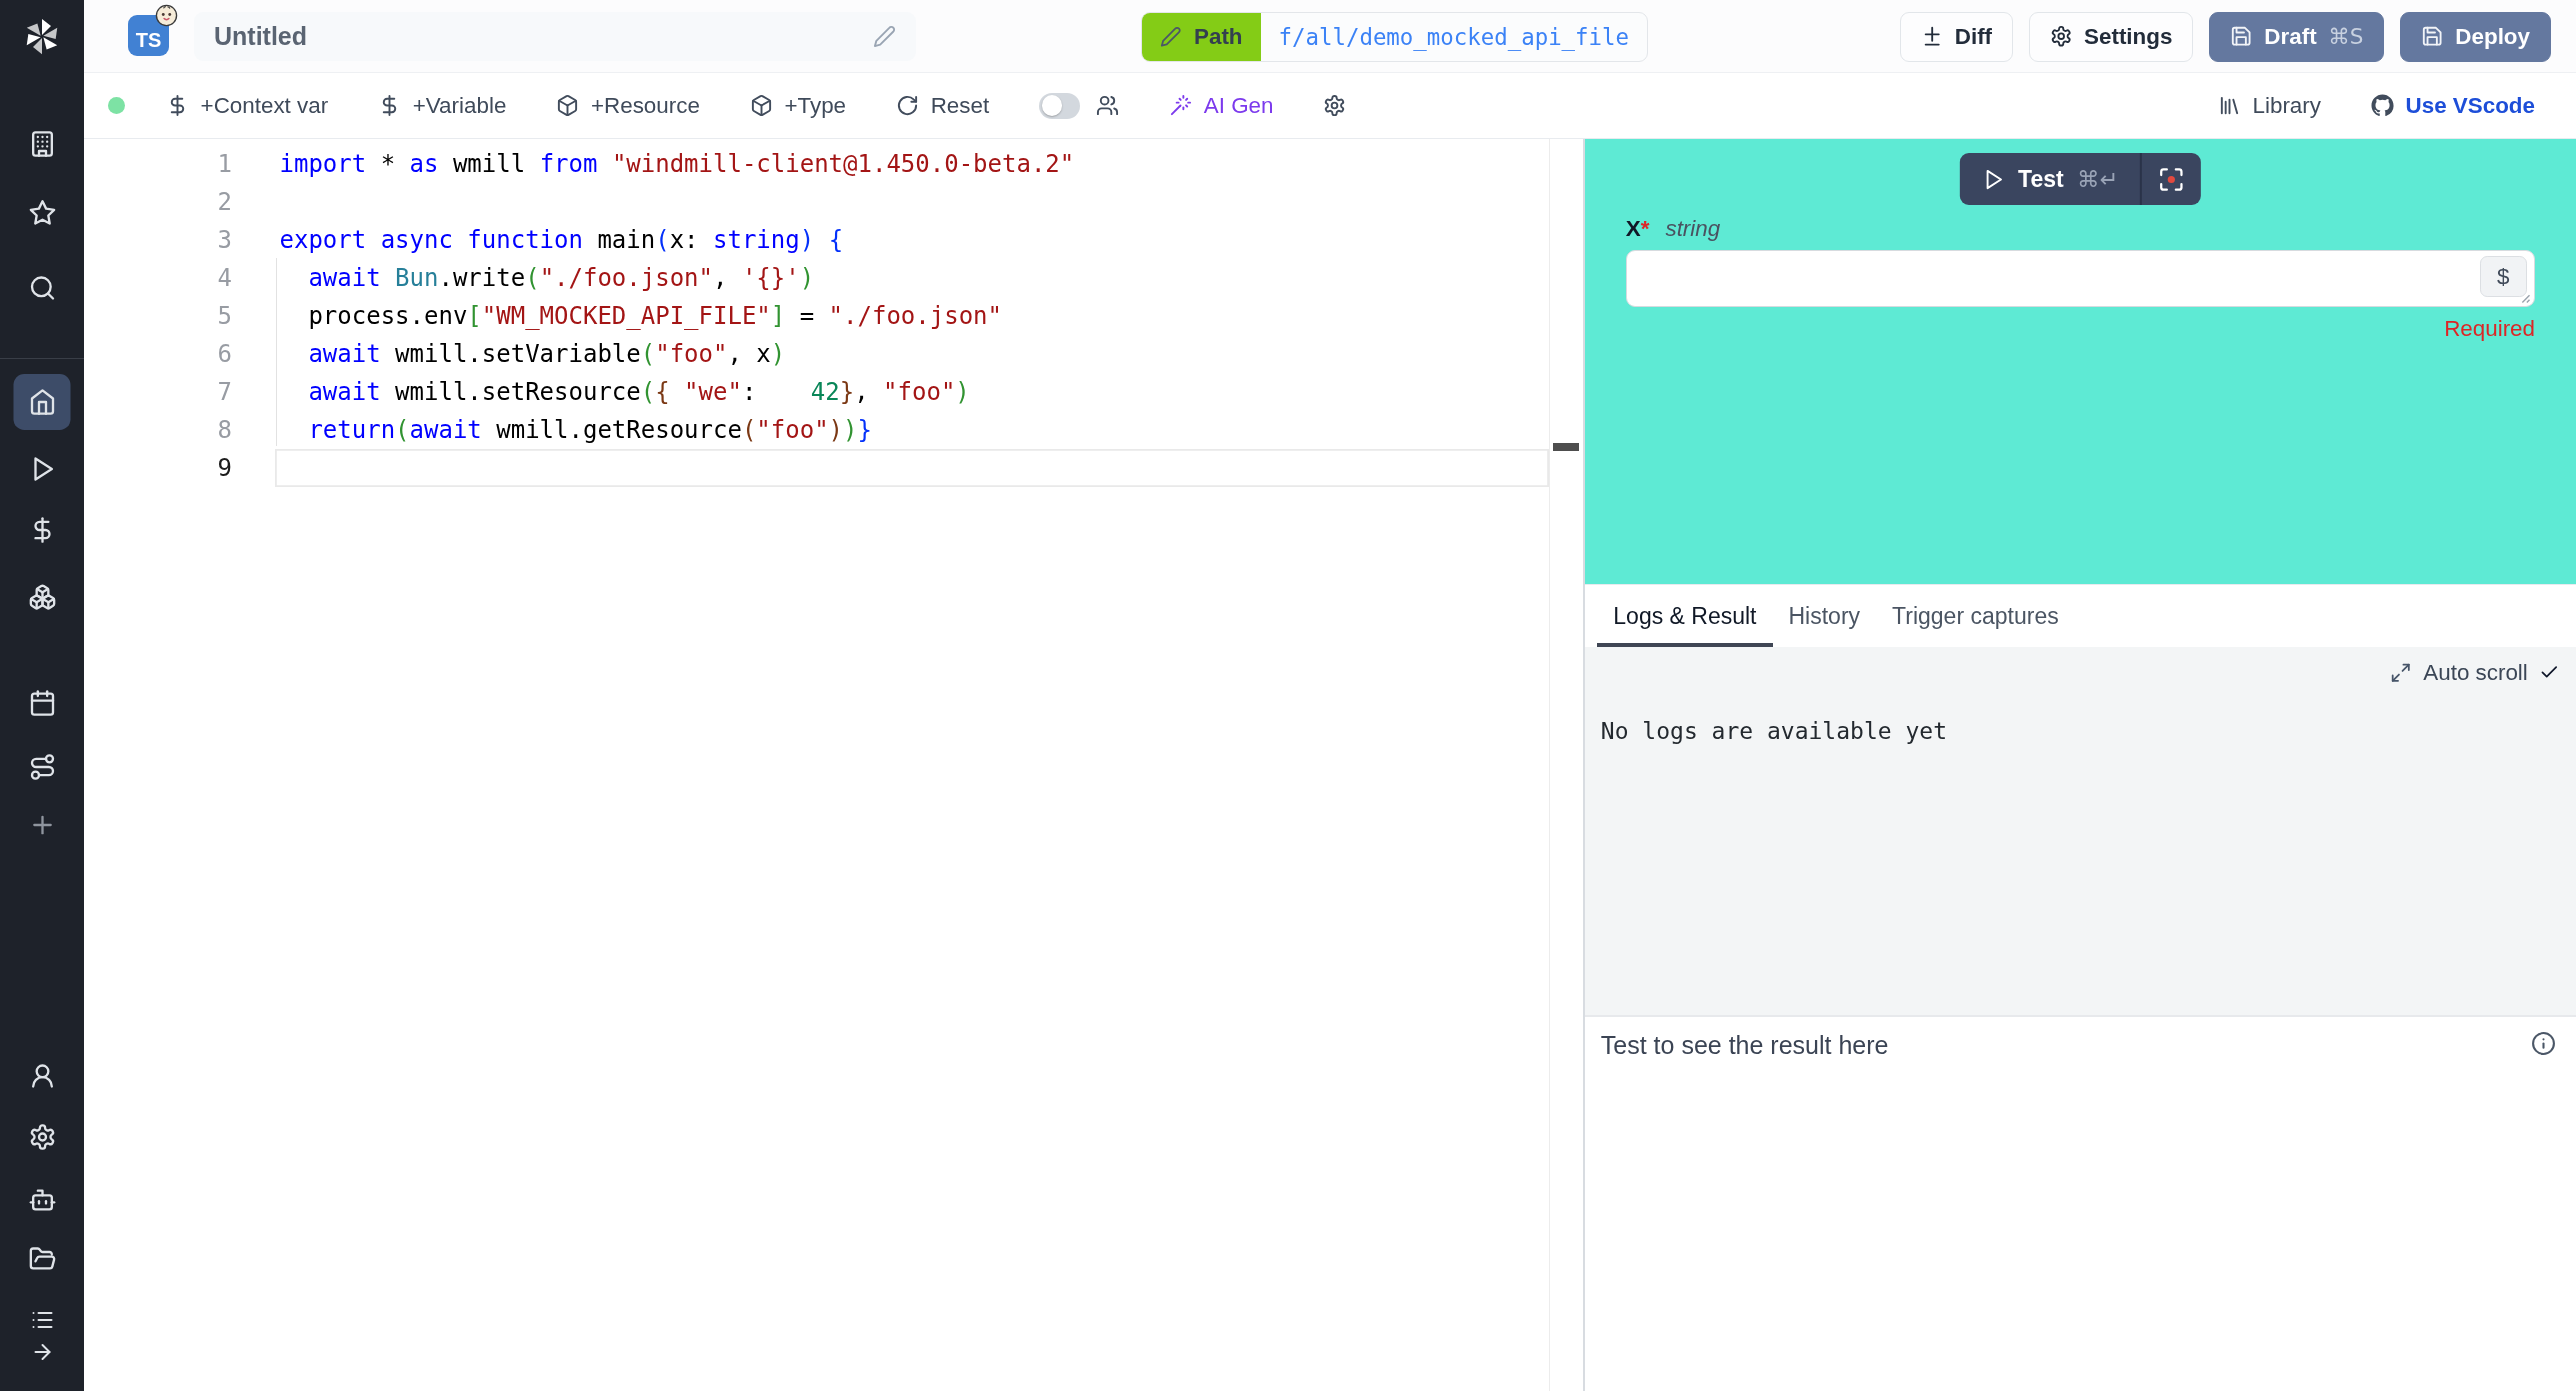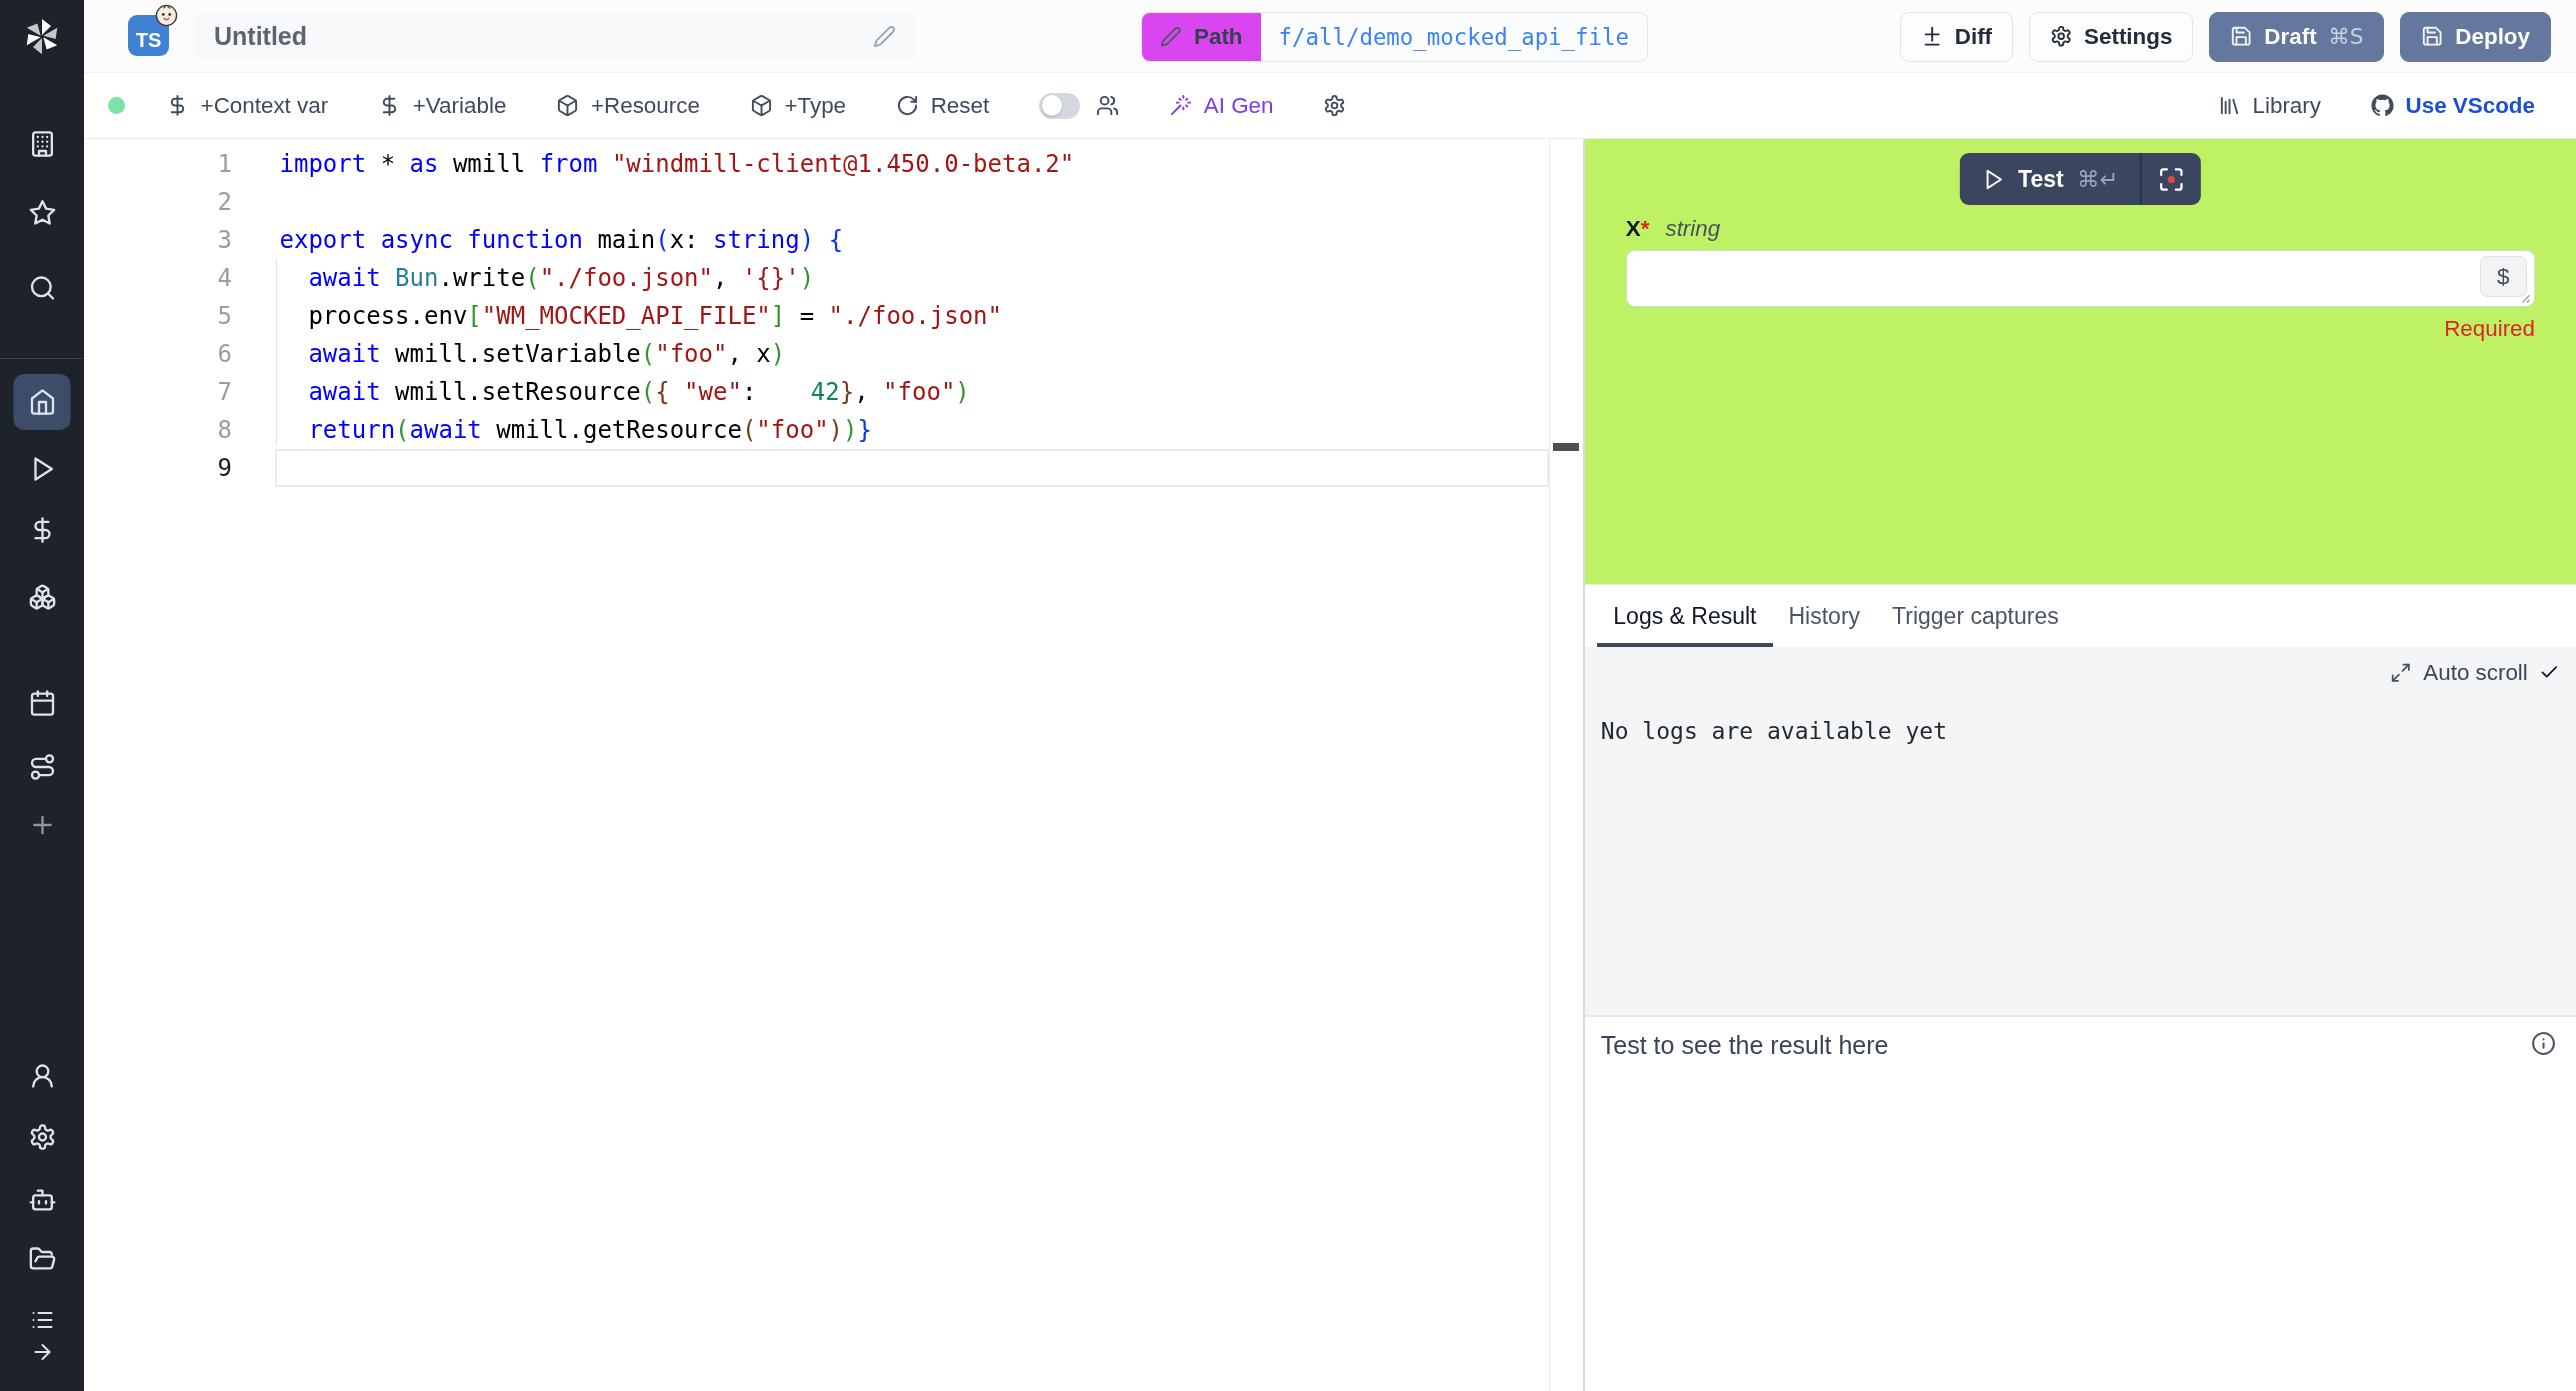--- a/index.html
+++ b/index.html
@@ -49,21 +49,21 @@
     display:flex; align-items:center; padding:0 20px;
   }
   .title-text { font-size:25px; font-weight:600; color:#5a6472; flex:1; }
   .title-pencil { width:23px; height:23px; color:#9aa5b3; }
   .path-group {
     position:absolute; left:1057px; top:11.6px; height:50px;
     display:flex; align-items:stretch; border:0.9px solid #e3e6ea; border-radius:9px;
     overflow:hidden; background:#fbfcfd;
   }
   .path-label-seg {
-    background:#d946ef; display:flex; align-items:center; gap:12.5px; padding:0 18px;
+    background:#84cc16; display:flex; align-items:center; gap:12.5px; padding:0 18px;
     font-weight:700; font-size:22.4px; color:#33404f;
   }
   .path-label-seg .icon { width:21.5px; height:21.5px; color:#4b5767; }
   .path-value-seg {
     display:flex; align-items:center; padding:0 18px;
     font-family:"DejaVu Sans Mono", monospace; font-size:22.4px; color:#3b82f6;
   }
   .topbar-right {
     position:absolute; right:25px; top:11.6px; height:50px;
     display:flex; align-items:stretch; gap:16px;
@@ -126,21 +126,21 @@
   .tok-b2  { color:#319331; }
   .tok-b3  { color:#7b3814; }
   .tok-pl  { color:#000000; }
   .indent-guide { position:absolute; left:192px; top:119px; height:188px; width:0.9px; background:#e2e2e2; }
   .overview-ruler { position:absolute; top:0; bottom:0; right:0; width:34px; border-left:0.9px solid #ececec; }
   .ruler-marker { position:absolute; top:304px; right:4.5px; width:26px; height:8px; background:#4e4e4e; }
 
   .pane-divider { width:1.8px; background:#d8dce1; flex-shrink:0; }
 
   
-  .rpanel { flex:1; display:flex; flex-direction:column; background:#bef264; min-width:0; }
+  .rpanel { flex:1; display:flex; flex-direction:column; background:#5eead4; min-width:0; }
   .args-area { height:445px; position:relative; flex-shrink:0; }
   .test-btn {
     position:absolute; top:14.3px; left:50%; transform:translateX(-50%);
     height:52px; display:flex; align-items:stretch; border-radius:9px; overflow:hidden;
     background:#3a455f; color:#fff; cursor:pointer;
   }
   .test-main { display:flex; align-items:center; gap:13.4px; padding:0 21.5px; }
   .test-main .icon { width:23px; height:23px; }
   .test-label { font-weight:700; font-size:23px; }
   .test-shortcut { color:#99a3b6; font-size:22.4px; font-family:"DejaVu Sans", sans-serif; }

